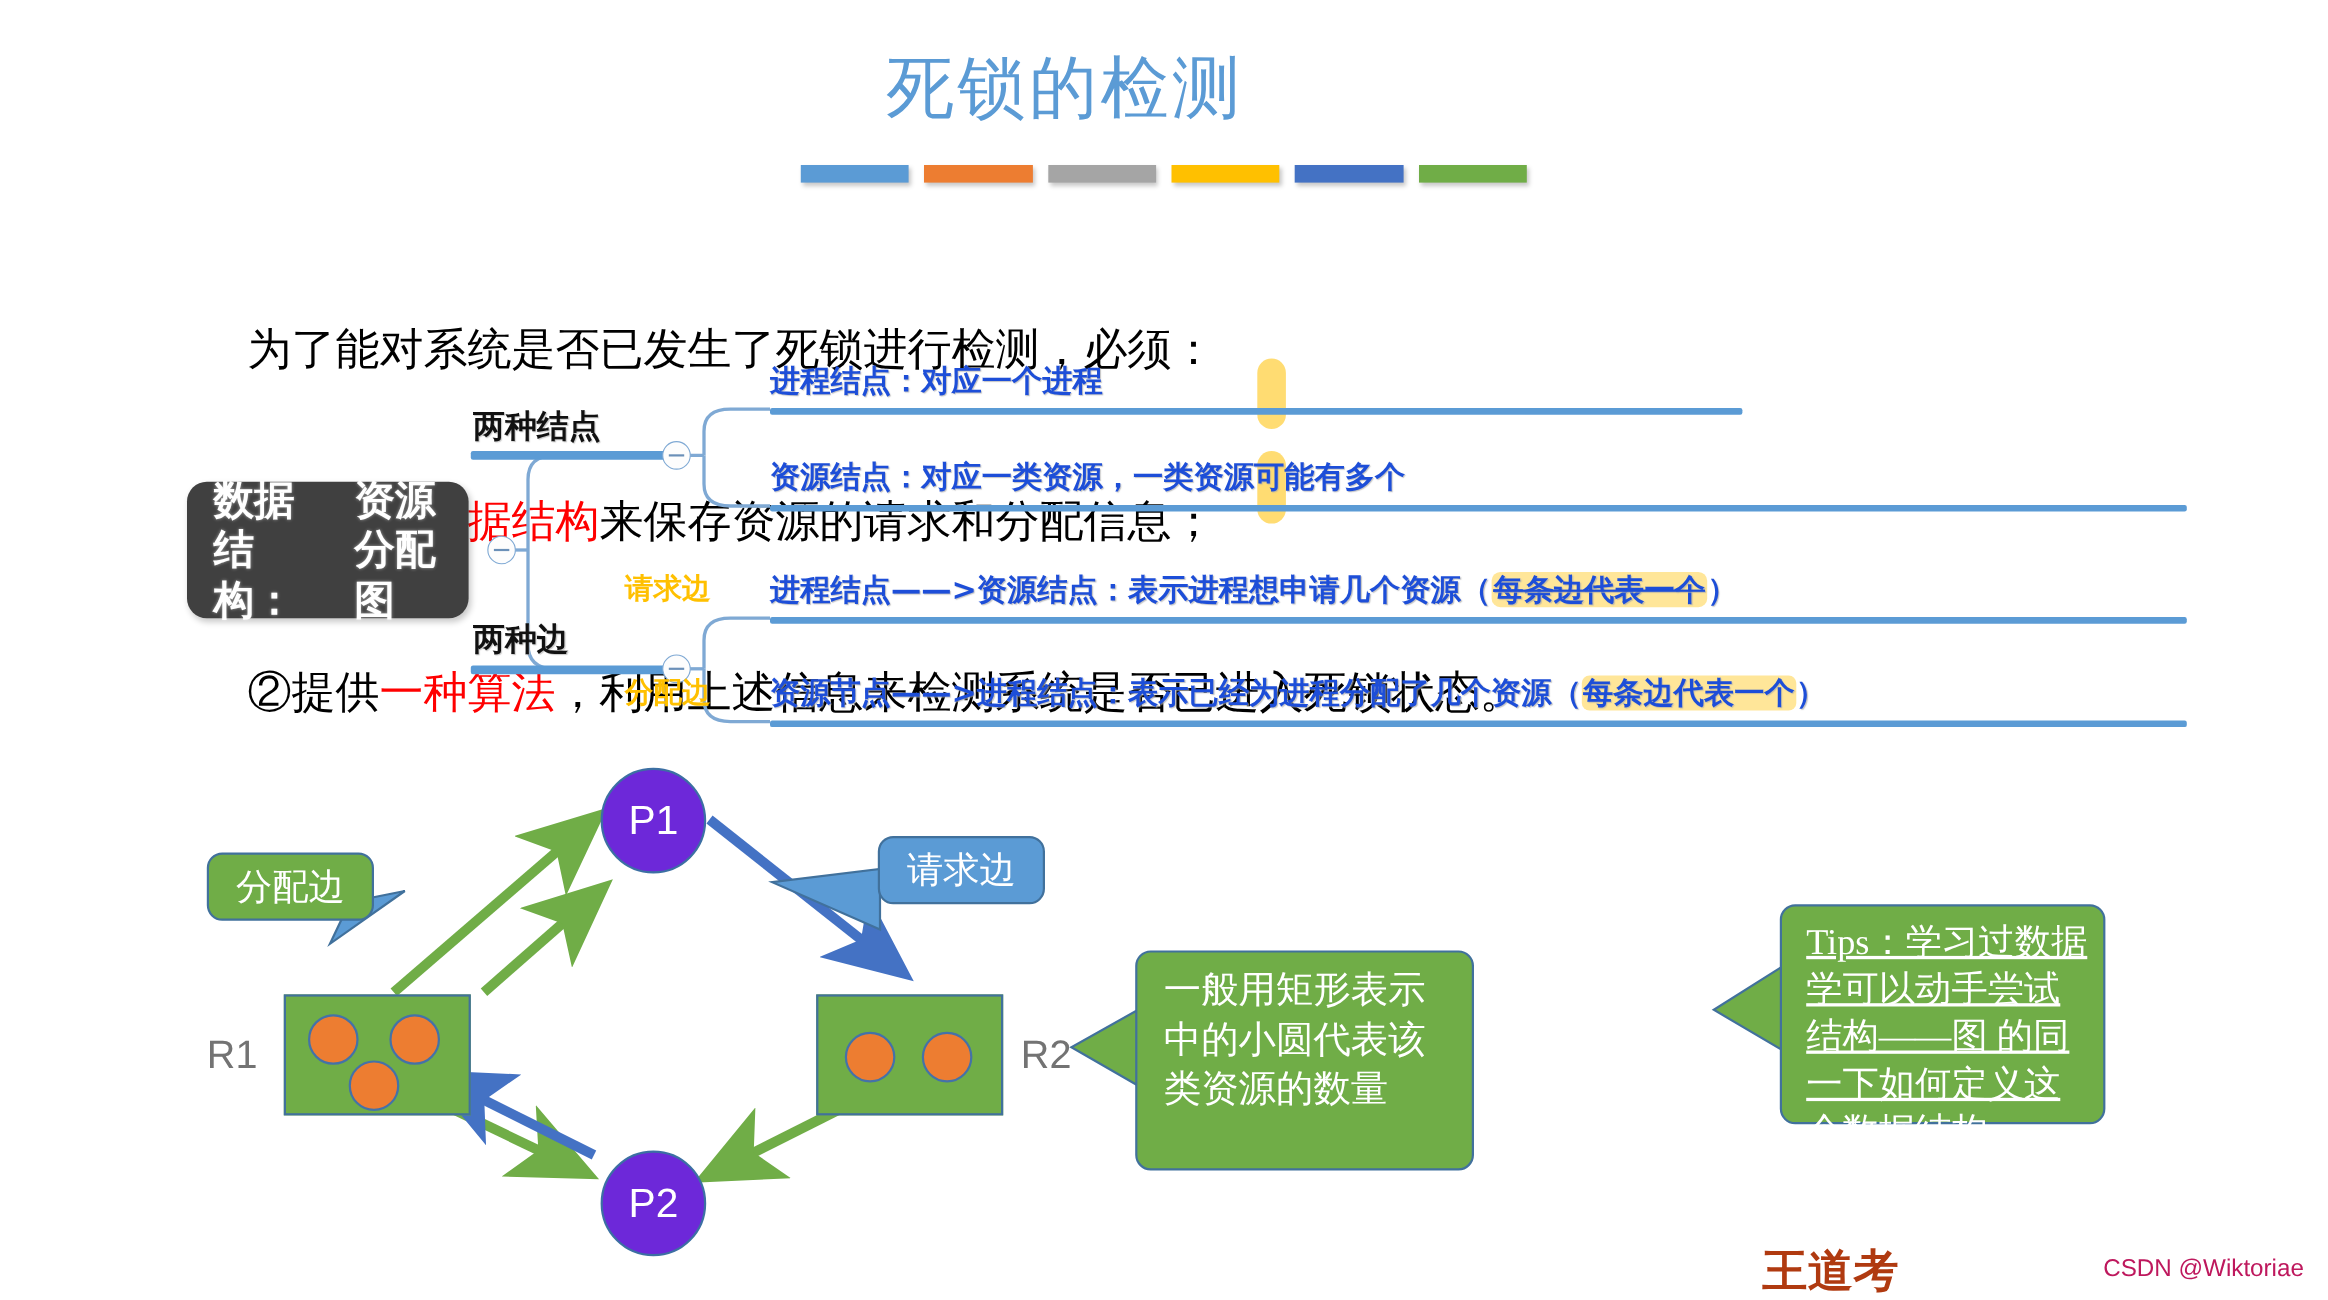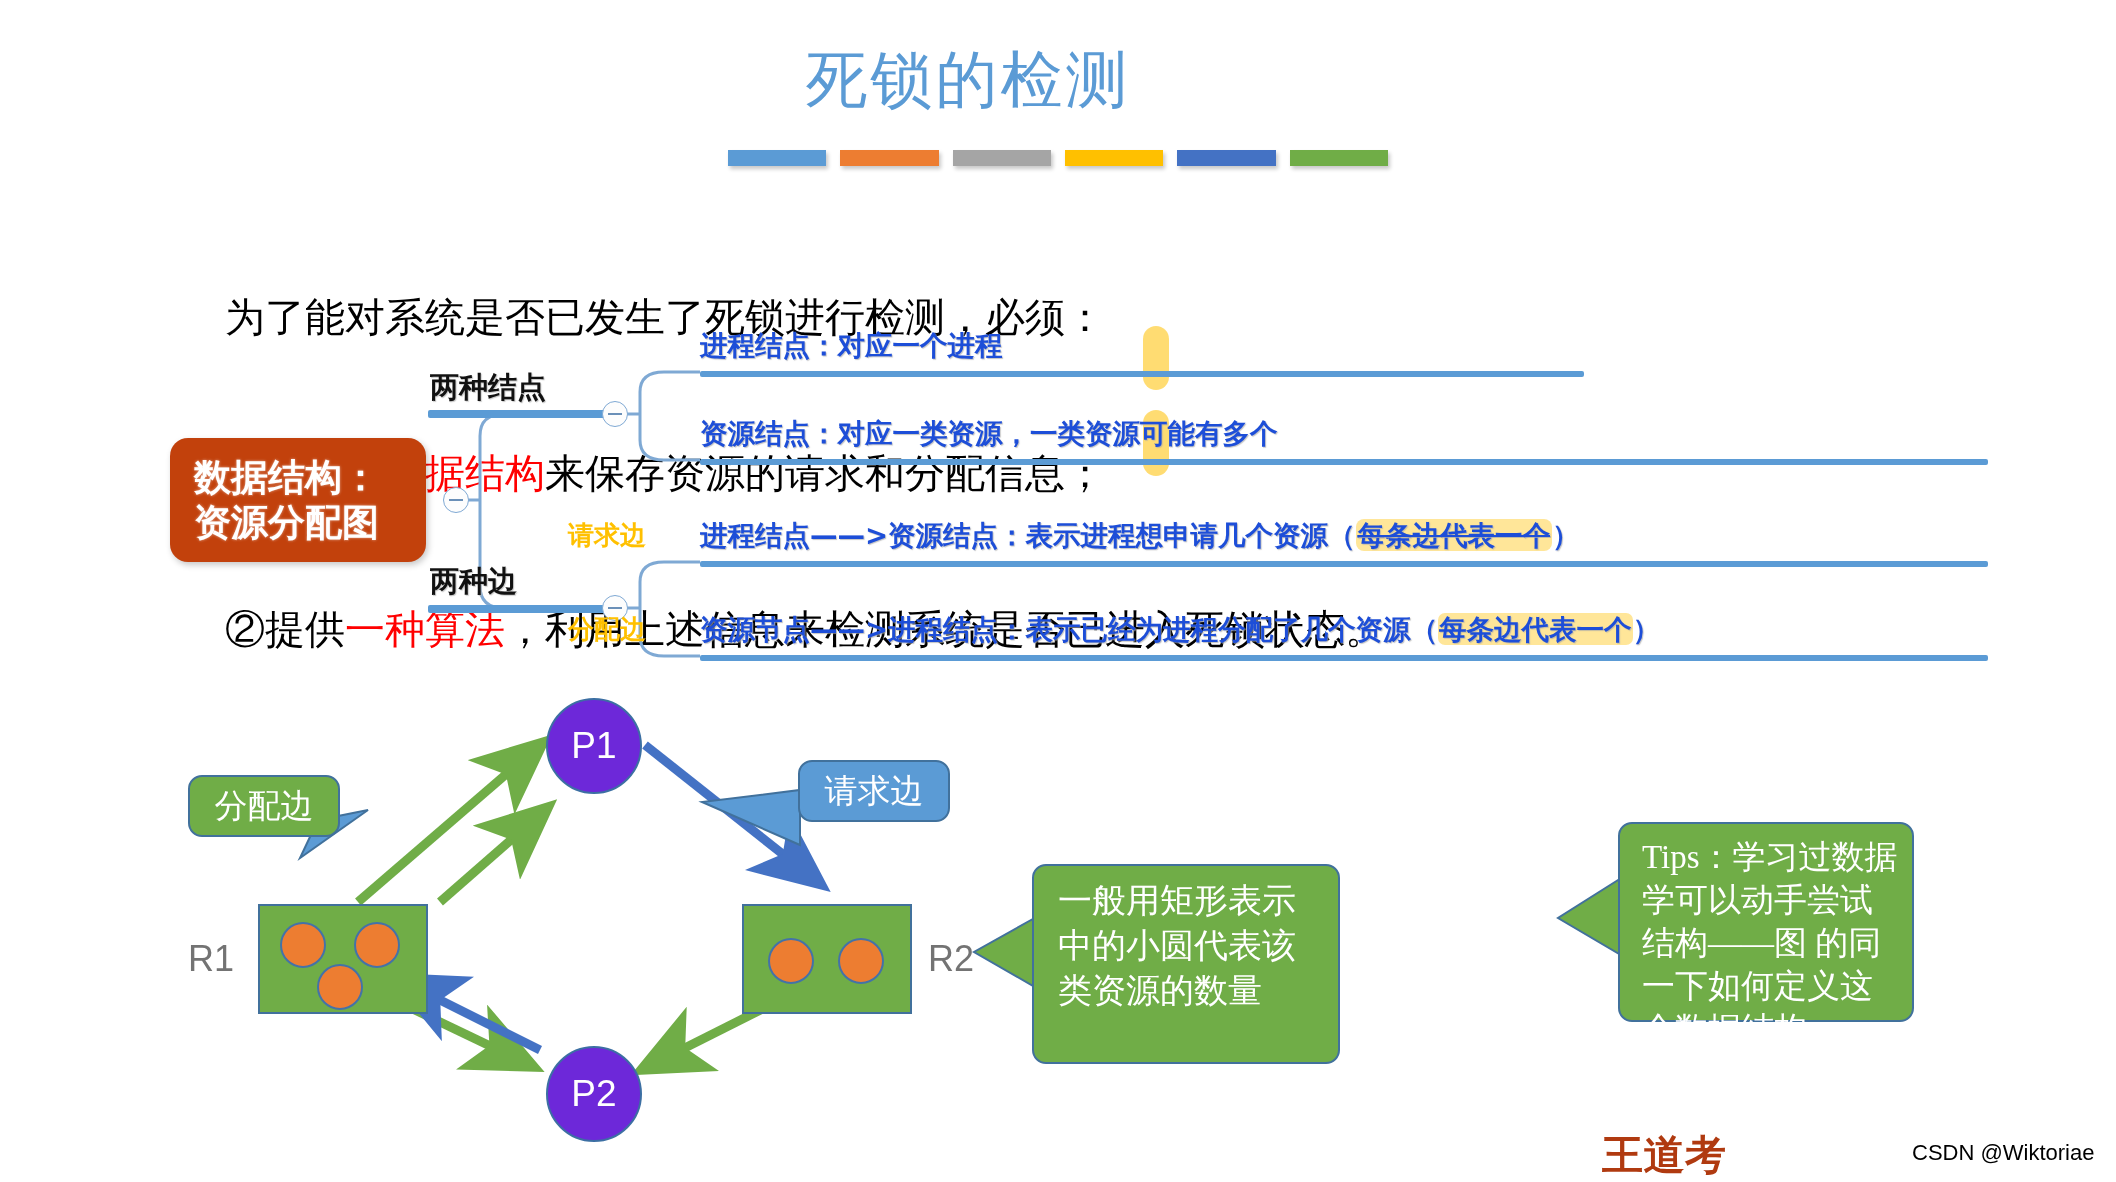--- a/index.html
+++ b/index.html
@@ -30,23 +30,23 @@
     font-family:"Liberation Serif","DejaVu Serif",serif;
     font-size:40px;line-height:1.30;color:#000;
     white-space:pre-wrap;
   }
   #bodytext .hl{color:#FF0000;}
 
   
   #mindmap{position:absolute;left:0;top:330px;width:2116px;height:360px;}
   .mm-root{
     position:absolute;left:170px;top:108px;width:256px;height:124px;
-    background:#c2410c;border-radius:18px;
+    background:#404040;border-radius:18px;
     box-shadow:2px 3px 6px rgba(0,0,0,.22);
-    display:flex;flex-direction:column;align-items:center;justify-content:center;
+    display:flex;flex-direction:row;align-items:center;justify-content:center;
     color:#fff;font-weight:bold;font-size:37px;line-height:1.22;
     font-family:"DejaVu Sans",sans-serif;
     text-shadow:0 0 3px rgba(255,255,255,.55);
   }
   .mm-root span{display:block;width:100%;text-align:left;padding-left:24px;box-sizing:border-box;}
   .mm-toggle{
     position:absolute;width:26px;height:26px;border-radius:50%;
     background:#fdfdfd;border:1.6px solid #7FA9D4;
     box-sizing:border-box;
   }
@@ -103,21 +103,21 @@
   #emoji{position:absolute;left:1288px;top:13px;width:182px;height:182px;}
 
   
   #footer{
     position:absolute;left:1602px;top:1128px;
     font-size:41px;color:#B03A10;font-weight:bold;
     font-family:"Liberation Sans",sans-serif;letter-spacing:.5px;
   }
   #csdn{
     position:absolute;left:1912px;top:1140px;
-    font-size:22px;color:#000000;font-family:"Liberation Sans",sans-serif;
+    font-size:22px;color:#be185d;font-family:"Liberation Sans",sans-serif;
   }
 </style>
 </head>
 <body>
 
 <div class="slide">
 
   <div id="title">死锁的检测</div>
 
   <div id="accentbars">
@@ -260,21 +260,21 @@
         <ellipse cx="58" cy="88" rx="17" ry="20" fill="#1b1b1b"></ellipse>
         <ellipse cx="126" cy="88" rx="17" ry="20" fill="#1b1b1b"></ellipse>
         <circle cx="64" cy="80" r="4.5" fill="#fff"></circle>
         <circle cx="132" cy="80" r="4.5" fill="#fff"></circle>
         <circle cx="66" cy="92" r="2.8" fill="#fff"></circle>
         <circle cx="134" cy="92" r="2.8" fill="#fff"></circle>
         <path d="M58 148 Q92 124 130 146" stroke="#2b2412" stroke-width="7" fill="none" stroke-linecap="round"></path>
       </svg>
     </div>
 
-    <div class="callout co-green" style="left:1618px;top:132px;width:296px;height:200px;padding:12px 0 0 22px;font-size:33px;line-height:1.30;">
+    <div class="callout co-green" style="left:1618px;top:132px;width:296px;height:200px;padding:12px 0 0 22px;font-size:33px;line-height:1.30;text-decoration:underline;">
       <div class="ctext">Tips：学习过数据</div>
       <div class="ctext">学可以动手尝试</div>
       <div class="ctext">结构——图 的同</div>
       <div class="ctext">一下如何定义这</div>
       <div class="ctext">个数据结构</div>
     </div>
   </div>
 
   <div id="footer">王道考研/CSKAOYAN.COM</div>
   <div id="csdn">CSDN @Wiktoriae</div>

